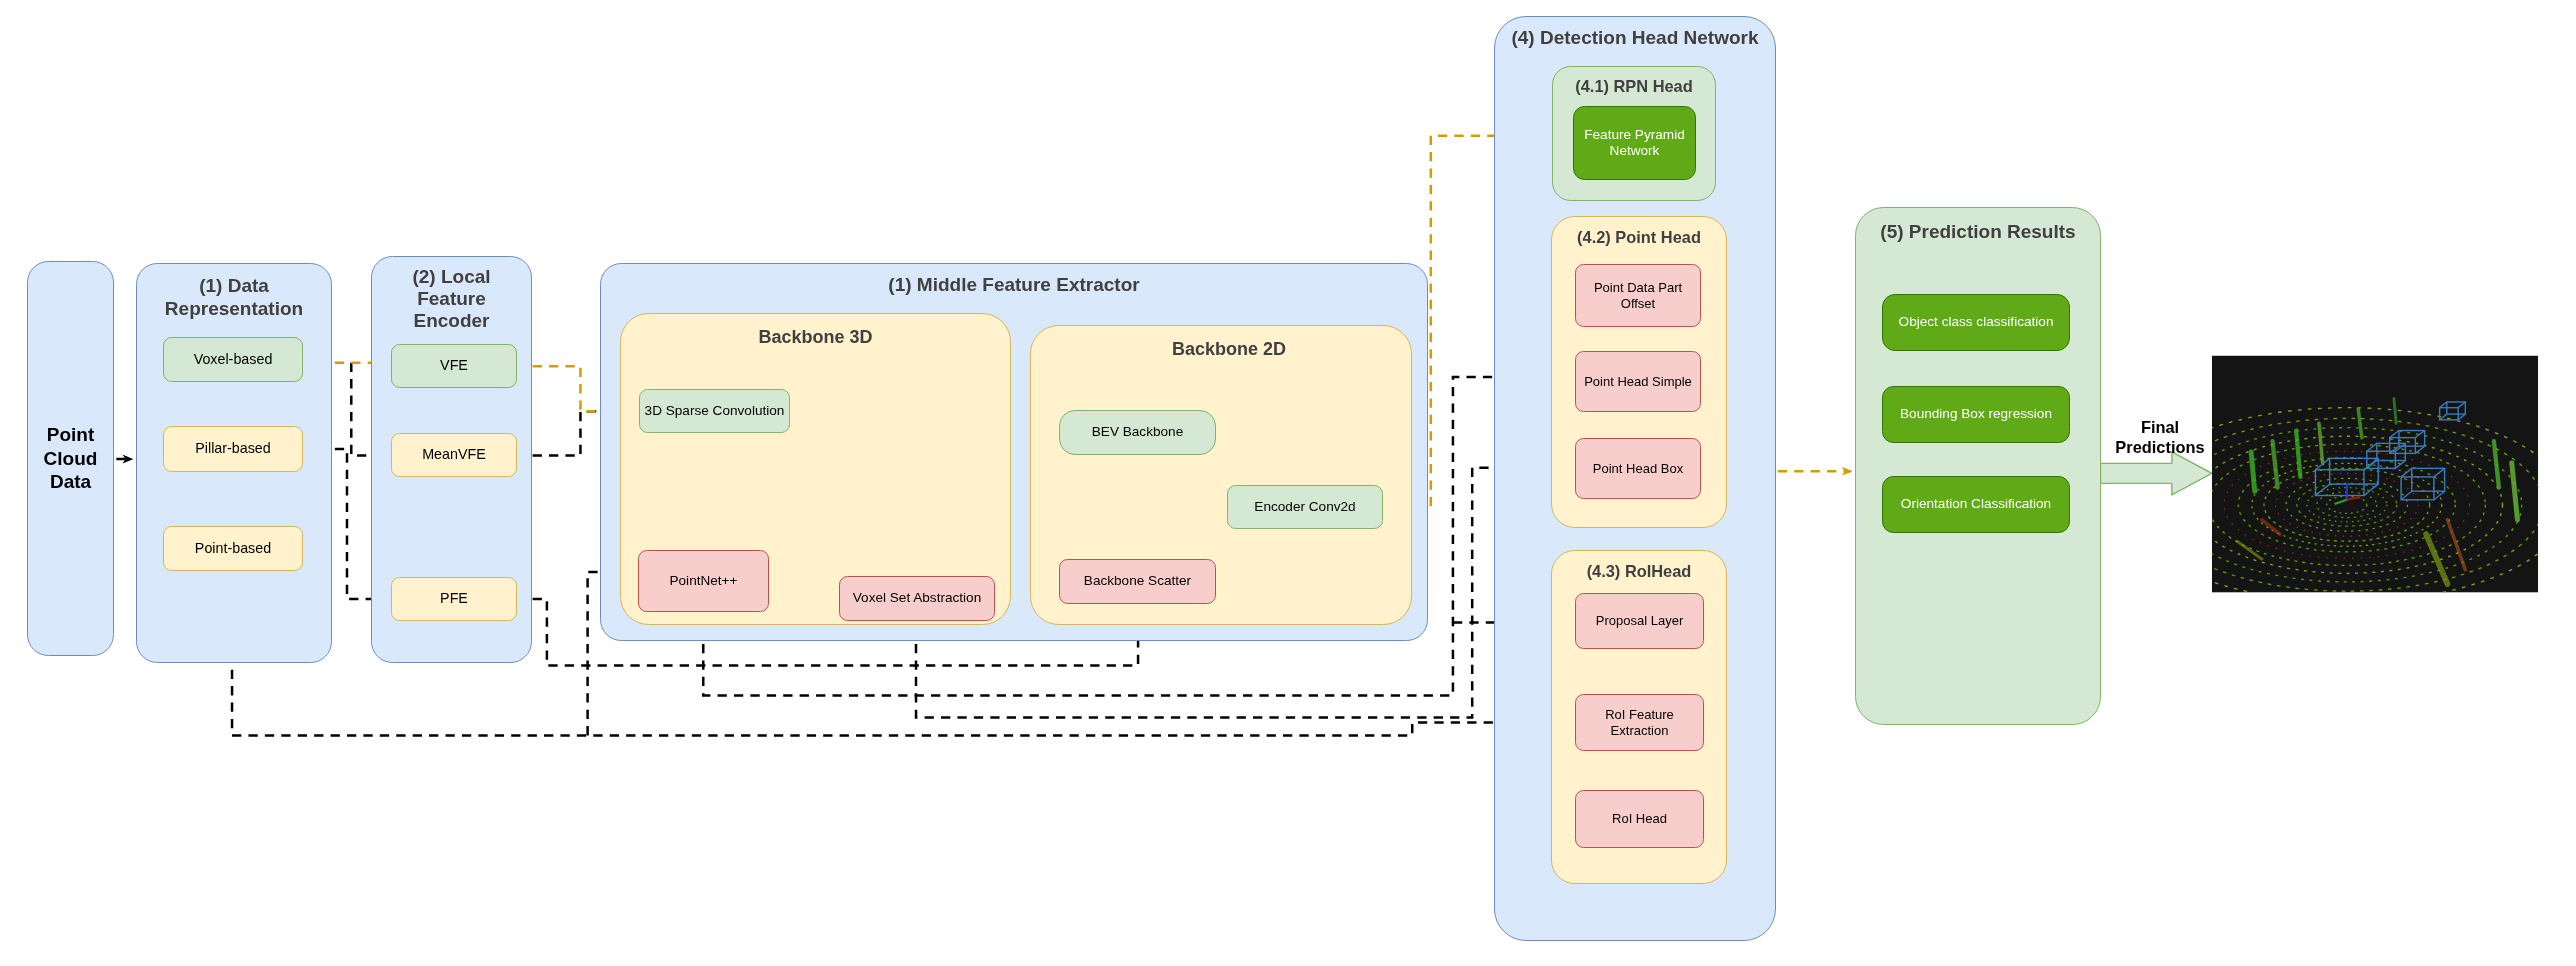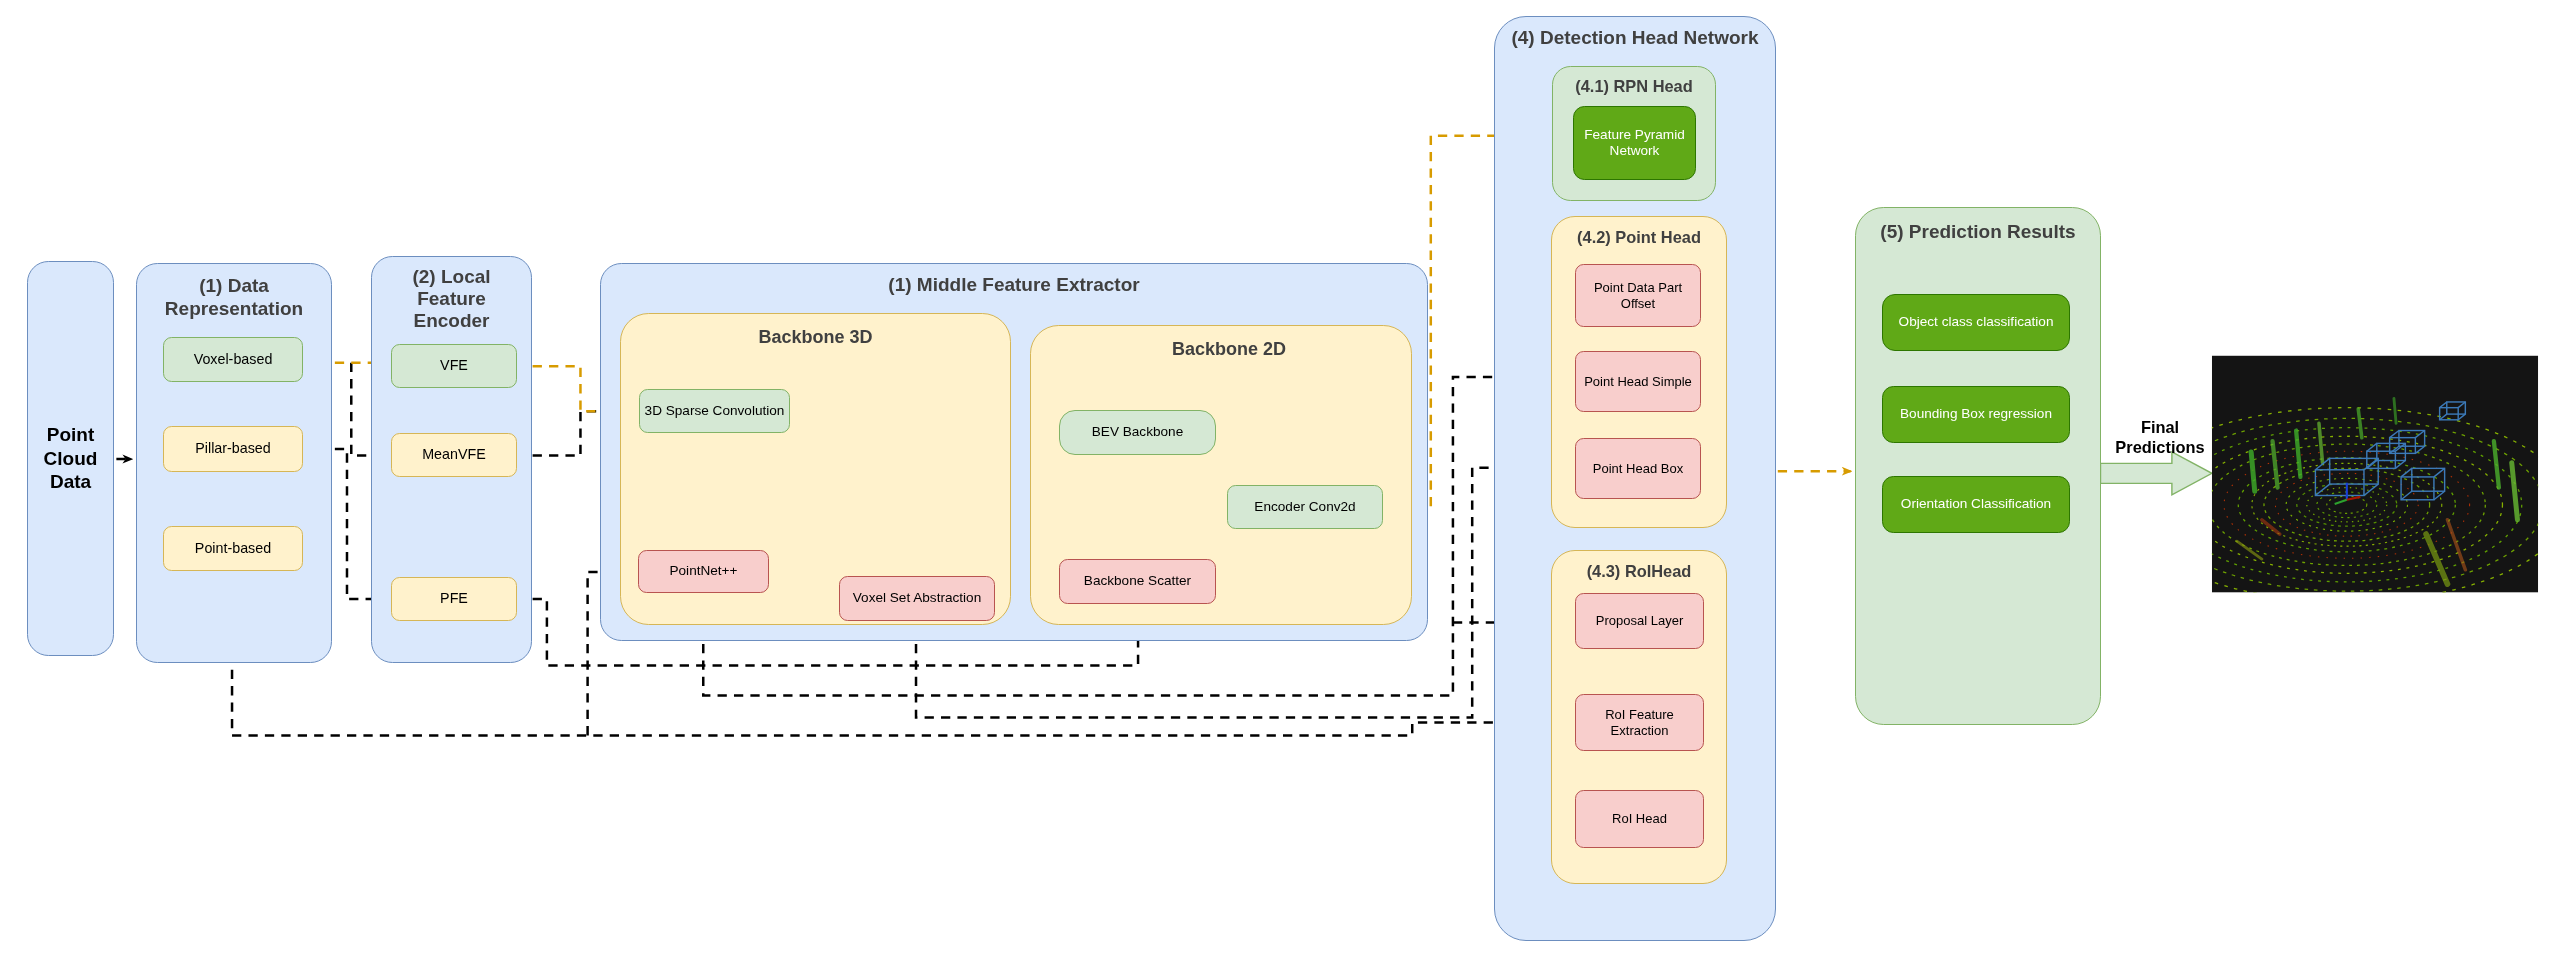--- a/index.html
+++ b/index.html
@@ -201,21 +201,21 @@
   </div>
   <div class="container c-yellow" style="left:620px; top:313px; width:391px; height:312px; border-radius:28.6px;">
     <div class="ctitle t25" style="top:13px;">Backbone 3D</div>
   </div>
   <div class="container c-yellow" style="left:1030px; top:325px; width:382px; height:300px; border-radius:28.6px;">
     <div class="ctitle t25" style="top:13px;padding-left:16px;">Backbone 2D</div>
   </div>
   <div class="box b-green fs19" style="left:639px; top:389px; width:151px; height:44px;">
     <span>3D Sparse Convolution</span>
     </div>
-  <div class="box b-pink fs19" style="left:638px; top:550px; width:131px; height:43px;">
+  <div class="box b-pink fs19" style="left:638px; top:550px; width:131px; height:62px;">
     <span>PointNet++</span>
     </div>
   <div class="box b-pink fs19" style="left:839px; top:576px; width:156px; height:45px;">
     <span>Voxel Set Abstraction</span>
     </div>
   <div class="box b-green fs19" style="left:1059px; top:410px; width:157px; height:45px;border-radius:16px;">
     <span>BEV Backbone</span>
     </div>
   <div class="box b-green fs19" style="left:1227px; top:485px; width:156px; height:44px;">
     <span>Encoder Conv2d</span>

